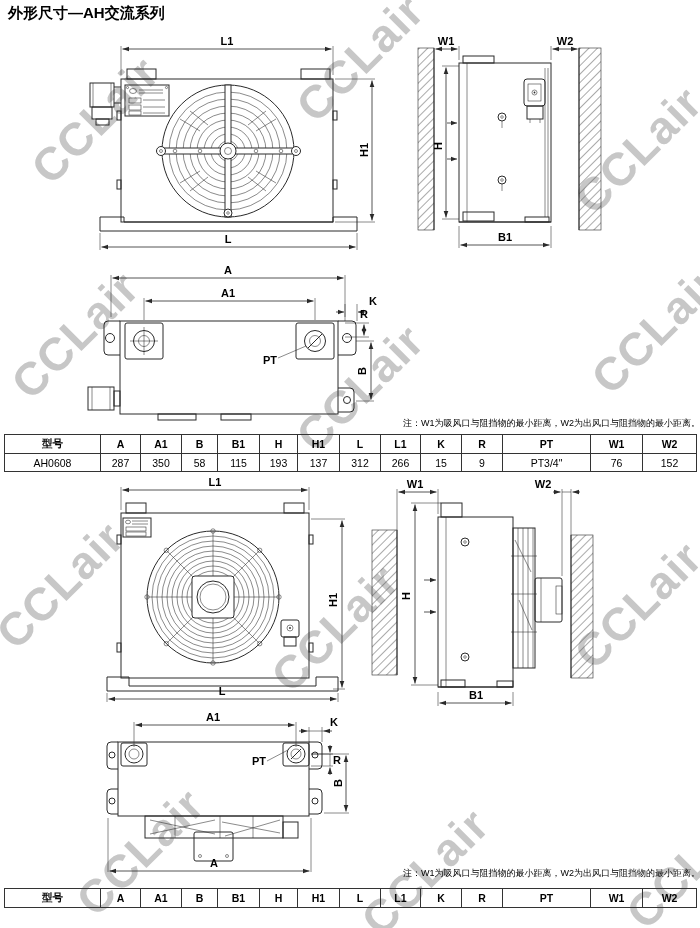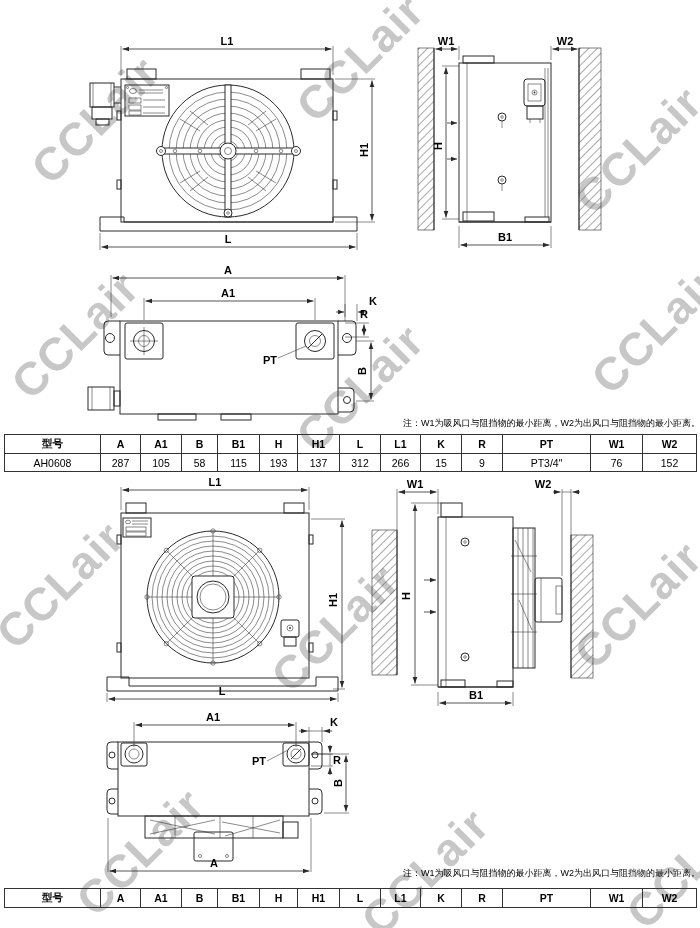--- a/index.html
+++ b/index.html
@@ -39,20 +39,21 @@
     <span class="wm" style="left:360px;top:388px">CCLair</span>
     <span class="wm" style="left:655px;top:330px">CCLair</span>
     <span class="wm" style="left:60px;top:585px">CCLair</span>
     <span class="wm" style="left:335px;top:628px">CCLair</span>
     <span class="wm" style="left:638px;top:605px">CCLair</span>
     <span class="wm" style="left:140px;top:852px">CCLair</span>
     <span class="wm" style="left:425px;top:872px">CCLair</span>
     <span class="wm" style="left:690px;top:865px">CCLair</span>
   </div>
 
+  <h1 class="title">外形尺寸—AH交流系列</h1>
 
   <svg id="dw" viewBox="0 0 700 928">
     <defs>
       <marker id="arr" viewBox="0 0 10 10" refX="9" refY="5" markerWidth="9" markerHeight="9" orient="auto-start-reverse">
         <path d="M0,1.8 L9,5 L0,8.2 z" fill="#2a2a2a"></path>
       </marker>
       <pattern id="hatchp" width="6" height="6" patternUnits="userSpaceOnUse" patternTransform="rotate(45)">
         <line x1="0" y1="0" x2="0" y2="6" stroke="#555" stroke-width="1"></line>
       </pattern>
     </defs>
@@ -447,21 +448,21 @@
       <th>L1</th>
       <th>K</th>
       <th>R</th>
       <th>PT</th>
       <th>W1</th>
       <th>W2</th>
     </tr>
     <tr>
       <td>AH0608</td>
       <td>287</td>
-      <td>105</td>
+      <td>350</td>
       <td>58</td>
       <td>115</td>
       <td>193</td>
       <td>137</td>
       <td>312</td>
       <td>266</td>
       <td>15</td>
       <td>9</td>
       <td>PT3/4"</td>
       <td>76</td>

